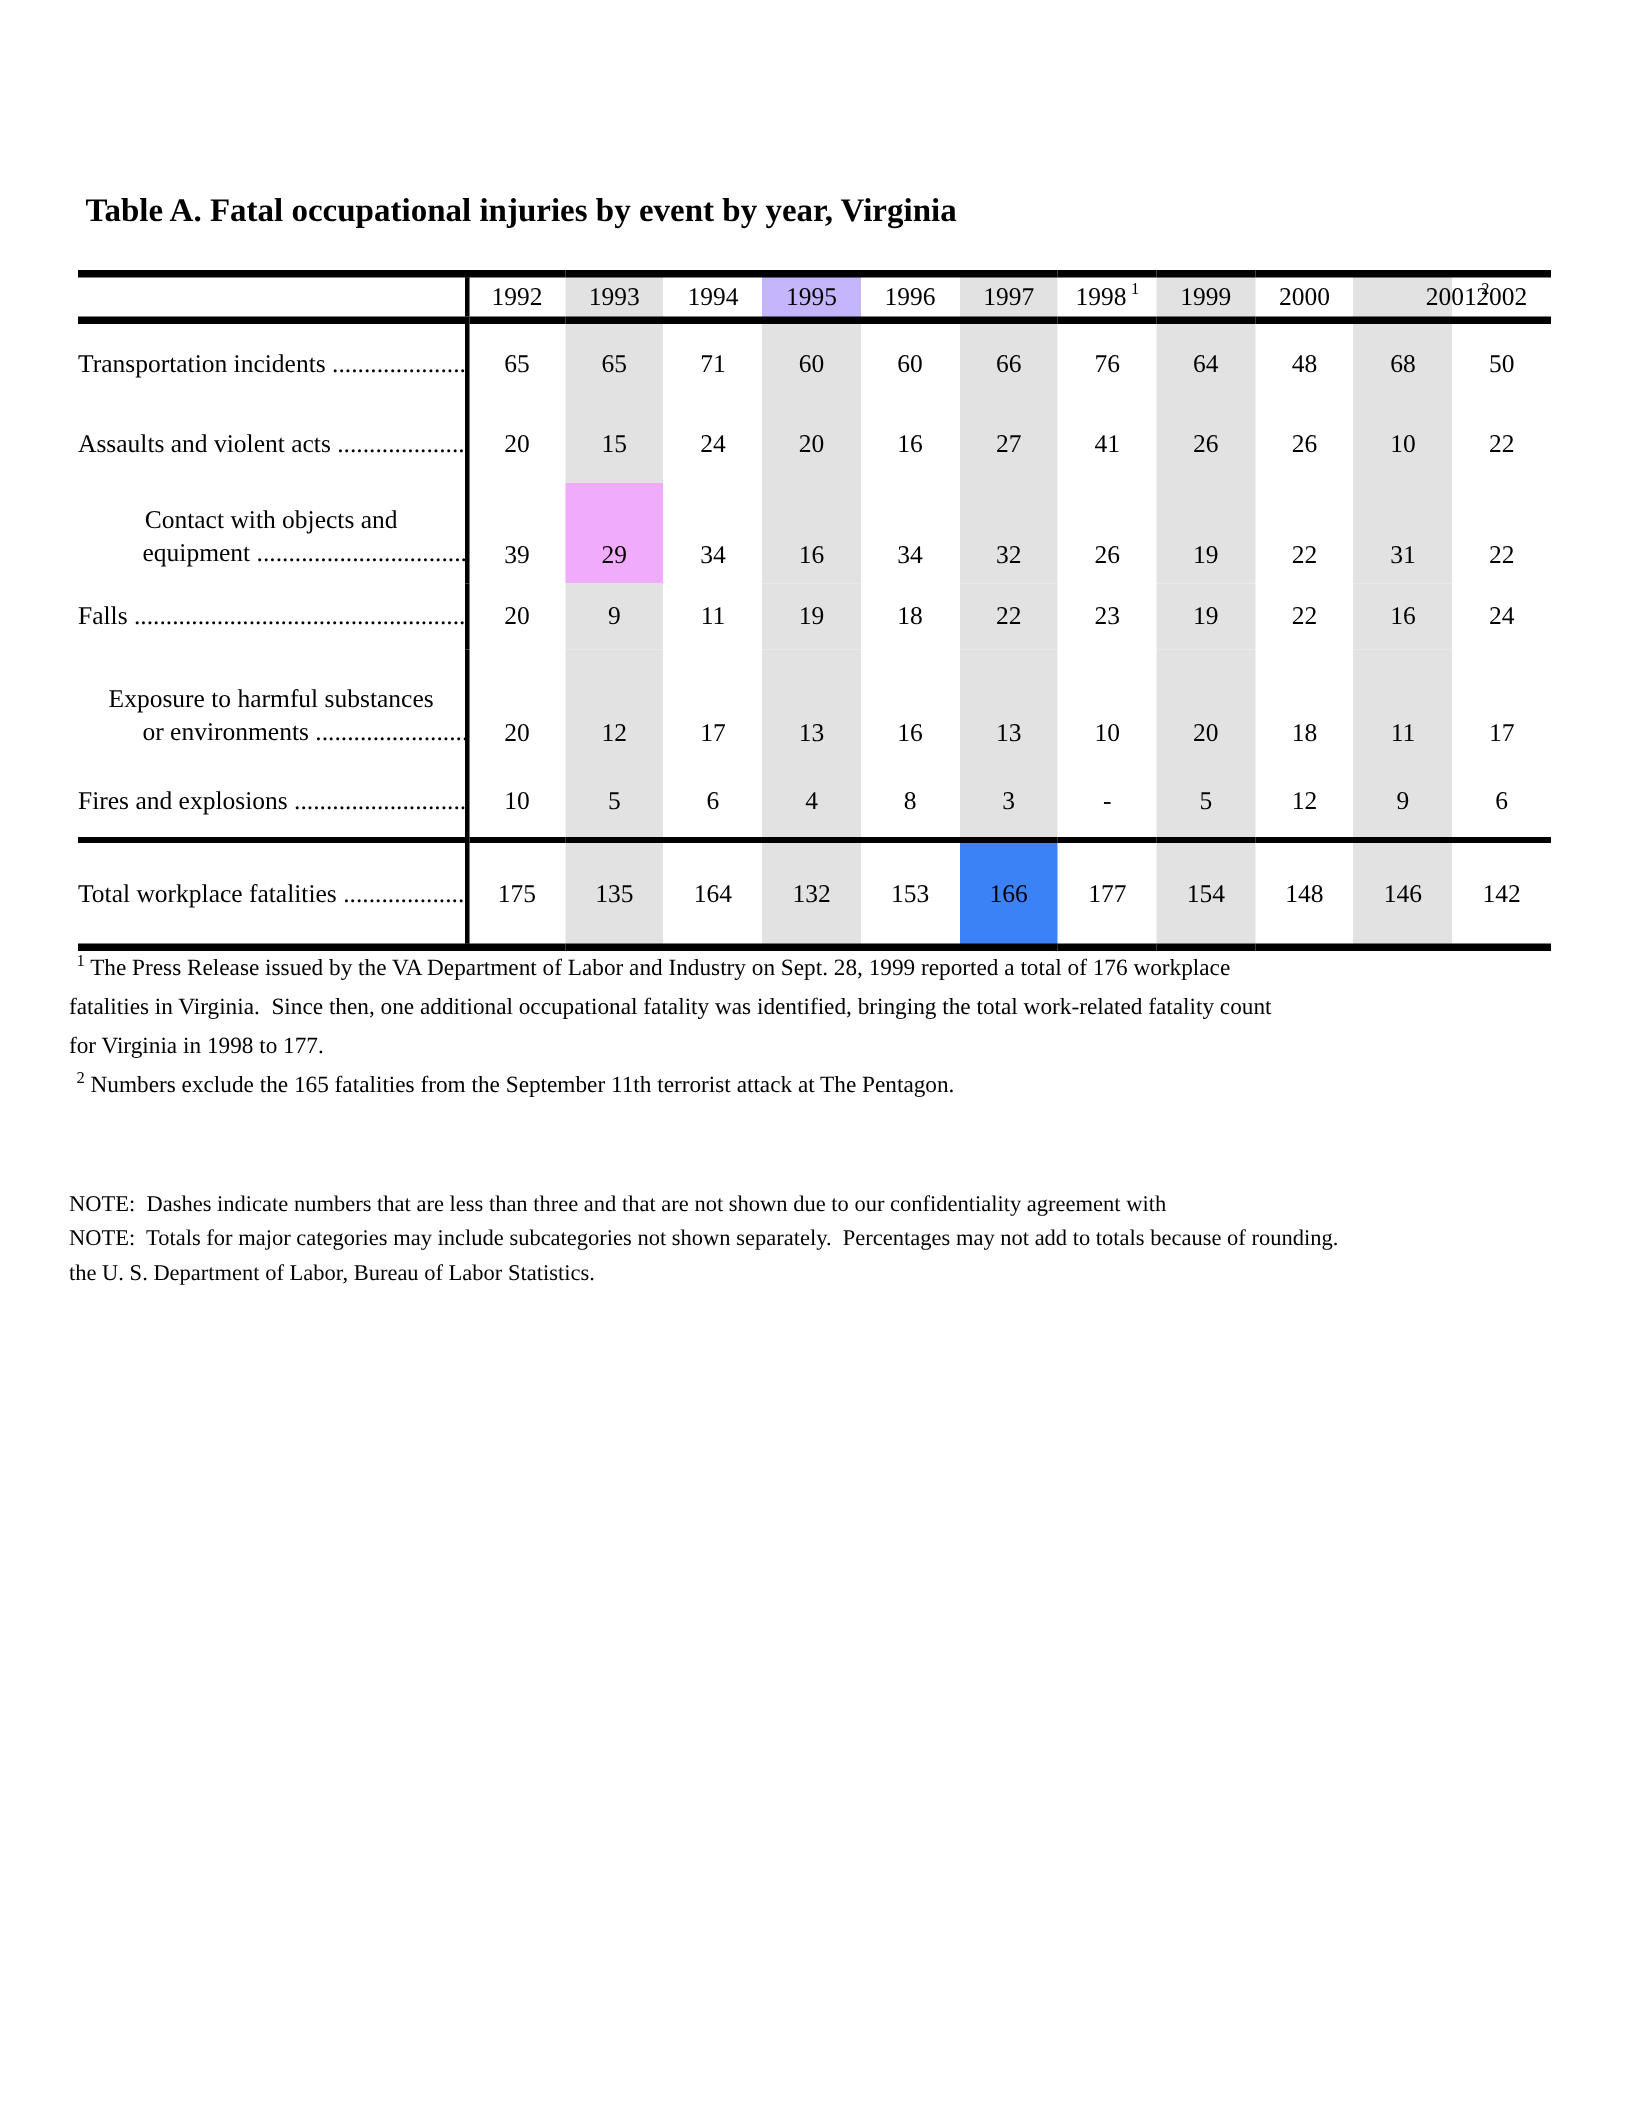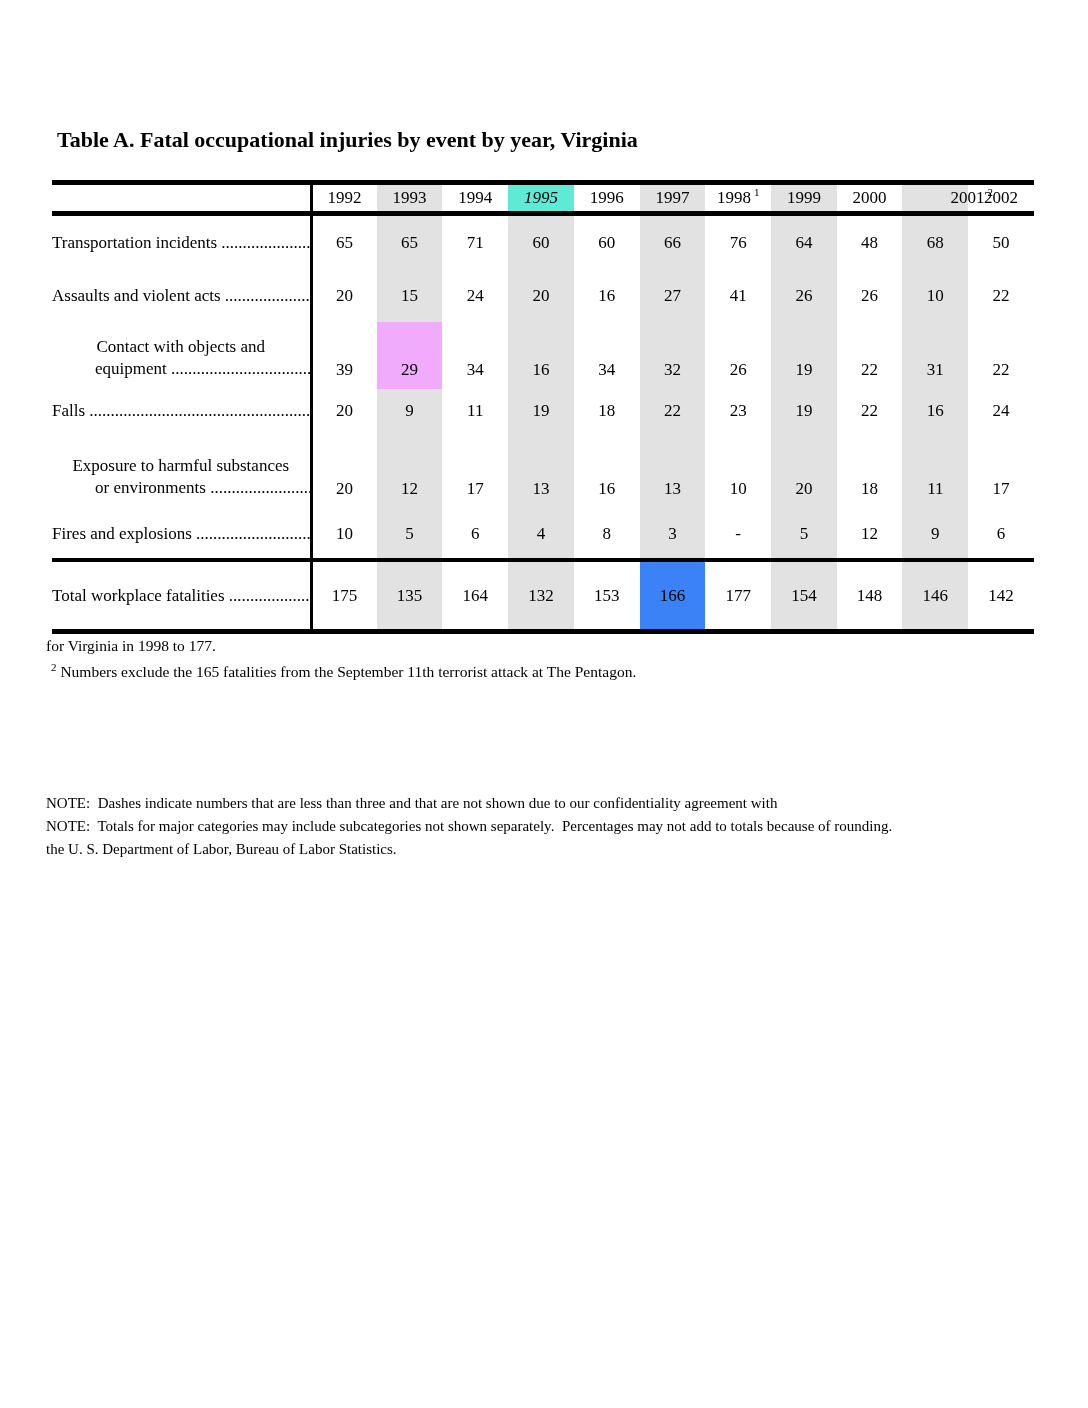--- a/index.html
+++ b/index.html
@@ -88,21 +88,21 @@
     <colgroup>
       <col class="c-stub">
       <col span="11">
     </colgroup>
     <thead>
       <tr id="header-row">
           <th class="stub"></th>
           <th><span>1992</span></th>
           <th style="background: rgb(226, 226, 226);"><span>1993</span></th>
           <th><span>1994</span></th>
-          <th style="background: #5eead4; font-style: italic;"><span>1995</span></th>
+          <th style="background: #c4b5fd;"><span>1995</span></th>
           <th><span>1996</span></th>
           <th style="background: rgb(226, 226, 226);"><span>1997</span></th>
           <th><span>1998</span><sup>1</sup></th>
           <th style="background: rgb(226, 226, 226);"><span>1999</span></th>
           <th><span>2000</span></th>
           <th style="background: rgb(226, 226, 226); padding-left: 48px;"><span>2001</span><sup>2</sup></th>
           <th><span>2002</span></th>
         </tr>
     </thead>
     <tbody id="body-rows">
@@ -217,20 +217,22 @@
           <td>177</td>
           <td style="background: rgb(226, 226, 226);">154</td>
           <td>148</td>
           <td style="background: rgb(226, 226, 226);">146</td>
           <td>142</td>
         </tr>
     </tbody>
   </table>
 
   <div class="footnotes" id="footnotes">
+      <div class="fline first"><sup>1</sup> The Press Release issued by the VA Department of Labor and Industry on Sept. 28, 1999 reported a total of 176 workplace</div>
+      <div class="fline">fatalities in Virginia.  Since then, one additional occupational fatality was identified, bringing the total work-related fatality count</div>
       <div class="fline">for Virginia in 1998 to 177.</div>
       <div class="fline first"><sup>2</sup> Numbers exclude the 165 fatalities from the September 11th terrorist attack at The Pentagon.</div>
     </div>
   <div class="notes" id="notes">
       <div class="nline">NOTE:  Dashes indicate numbers that are less than three and that are not shown due to our confidentiality agreement with</div>
       <div class="nline">NOTE:  Totals for major categories may include subcategories not shown separately.  Percentages may not add to totals because of rounding.</div>
       <div class="nline">the U. S. Department of Labor, Bureau of Labor Statistics.</div>
     </div>
 </div>
 

